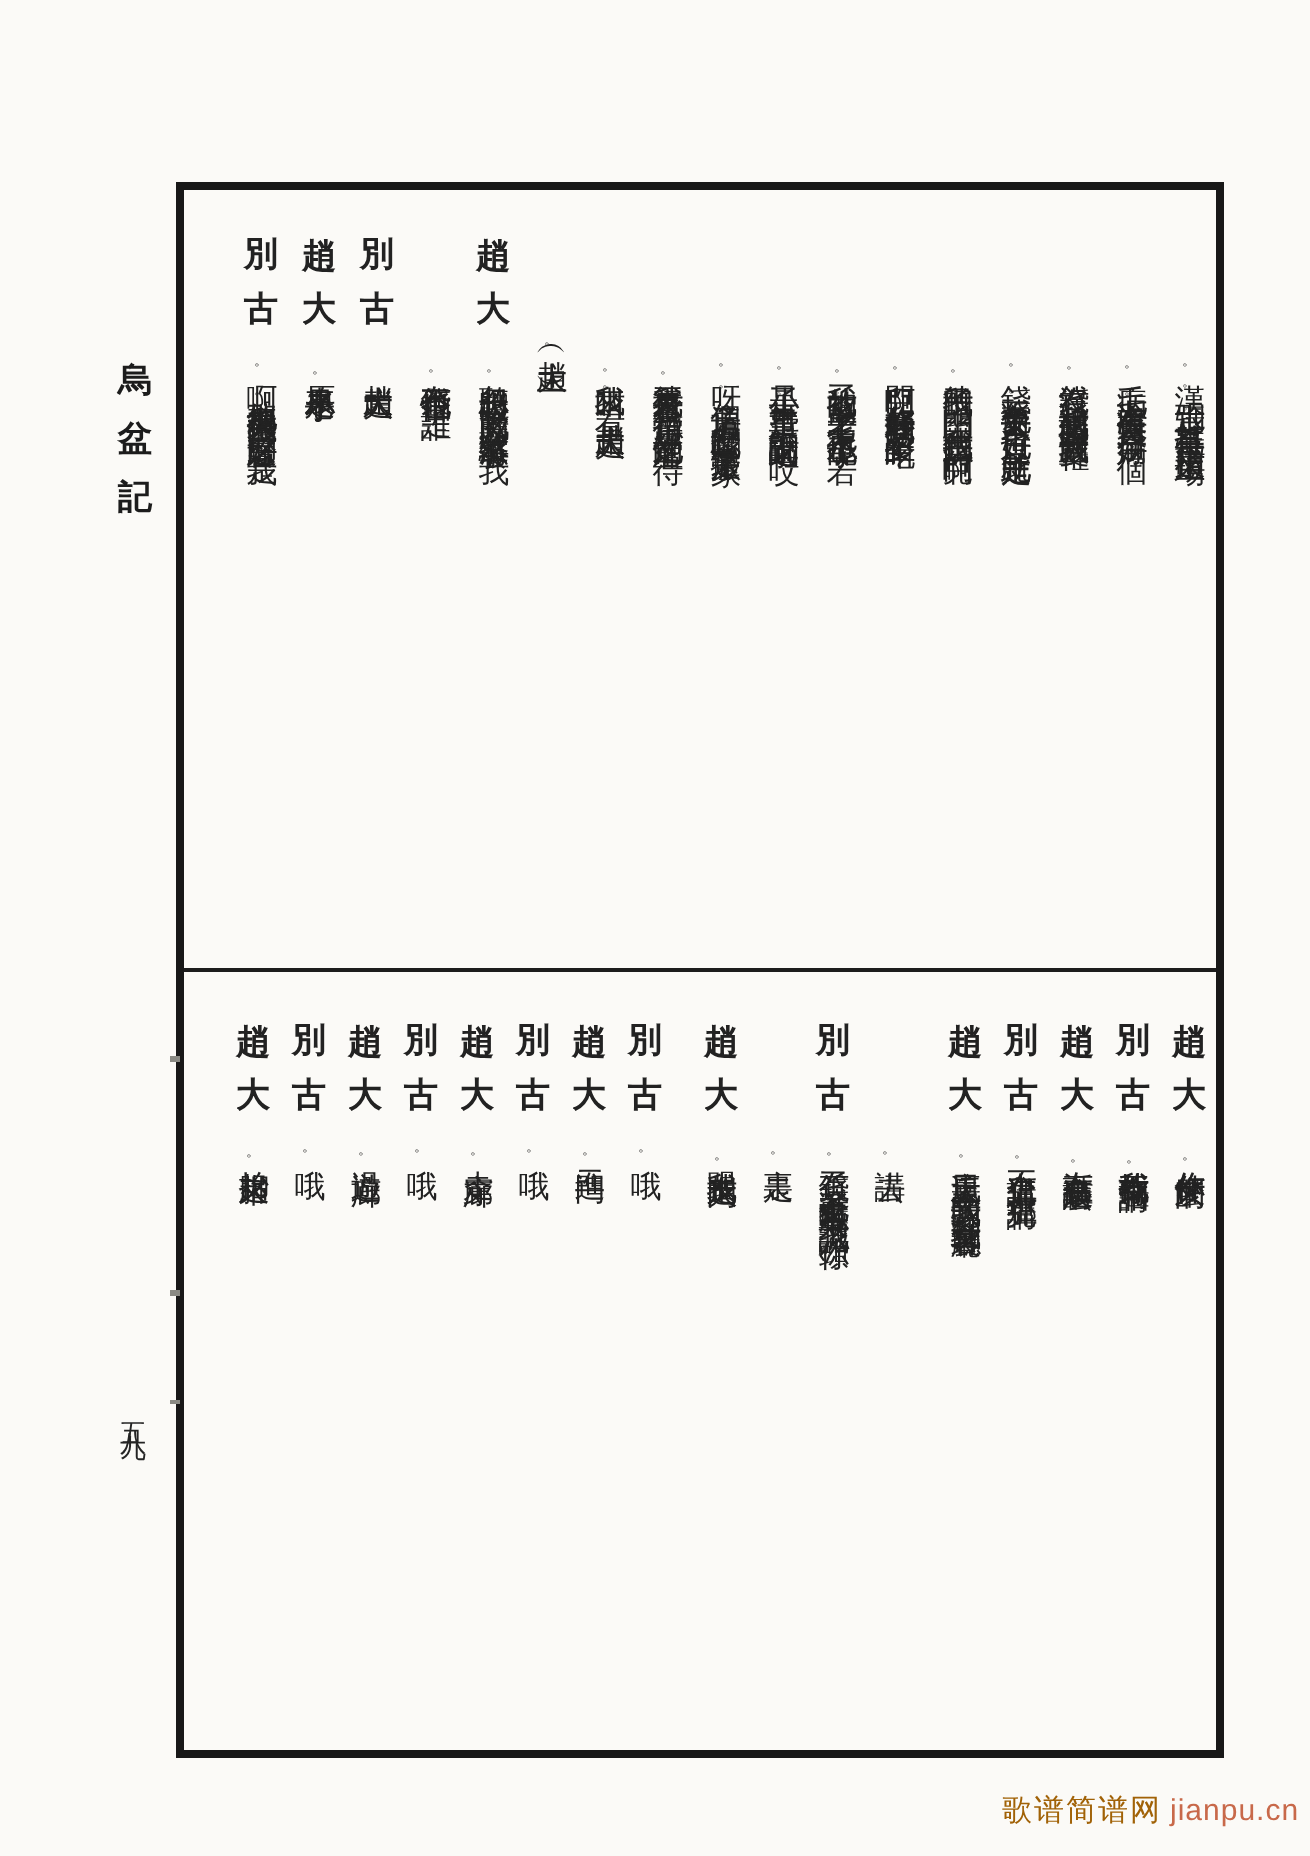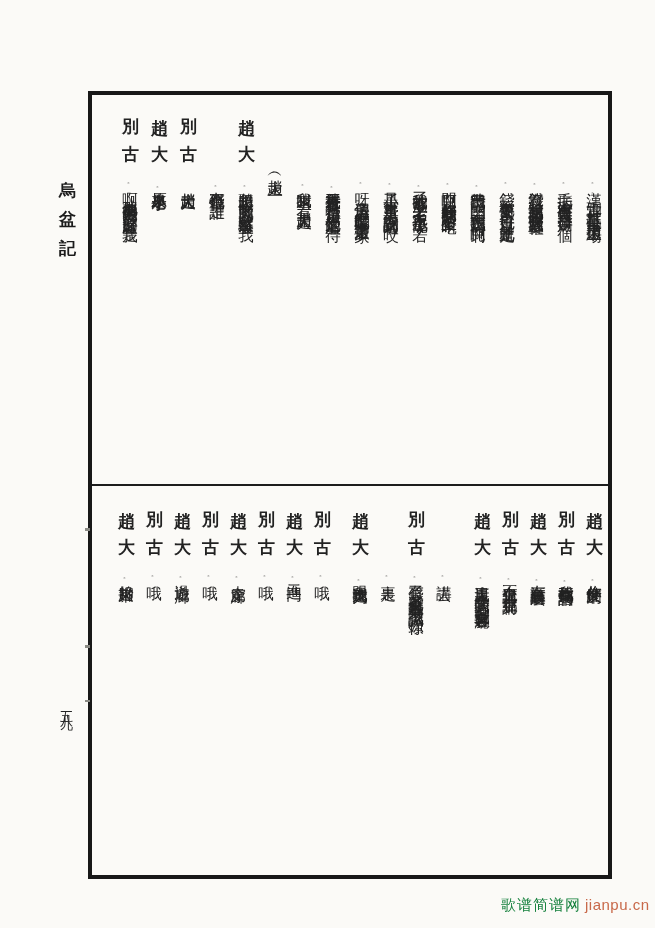--- a/index.html
+++ b/index.html
@@ -44,21 +44,21 @@
     position:absolute; left:57px; top:701px;
     writing-mode:vertical-rl; text-orientation:upright;
     font-size:13px; letter-spacing:3px; color:#242424;
   }
   
   .watermark {
     position:absolute; left:501px; top:896px;
     font-size:15px; letter-spacing:1px; white-space:nowrap;
     font-family:"Liberation Sans","DejaVu Sans",sans-serif;
   }
-  .wm-cn { color:#15803d; }
+  .wm-cn { color:#a16207; }
   .wm-en { color:#c8694a; margin-left:4px; letter-spacing:0.5px; }
   
   .speck { position:absolute; background:#8a8a84; width:5px; height:3px; left:85px; }
   .speck.s1 { top:528px; } .speck.s2 { top:645px; } .speck.s3 { top:700px; height:2px; }
 </style>
 </head>
 <body>
 
 <div class="mtitle">烏盆記</div>
 <div class="pnum">五八九</div>

